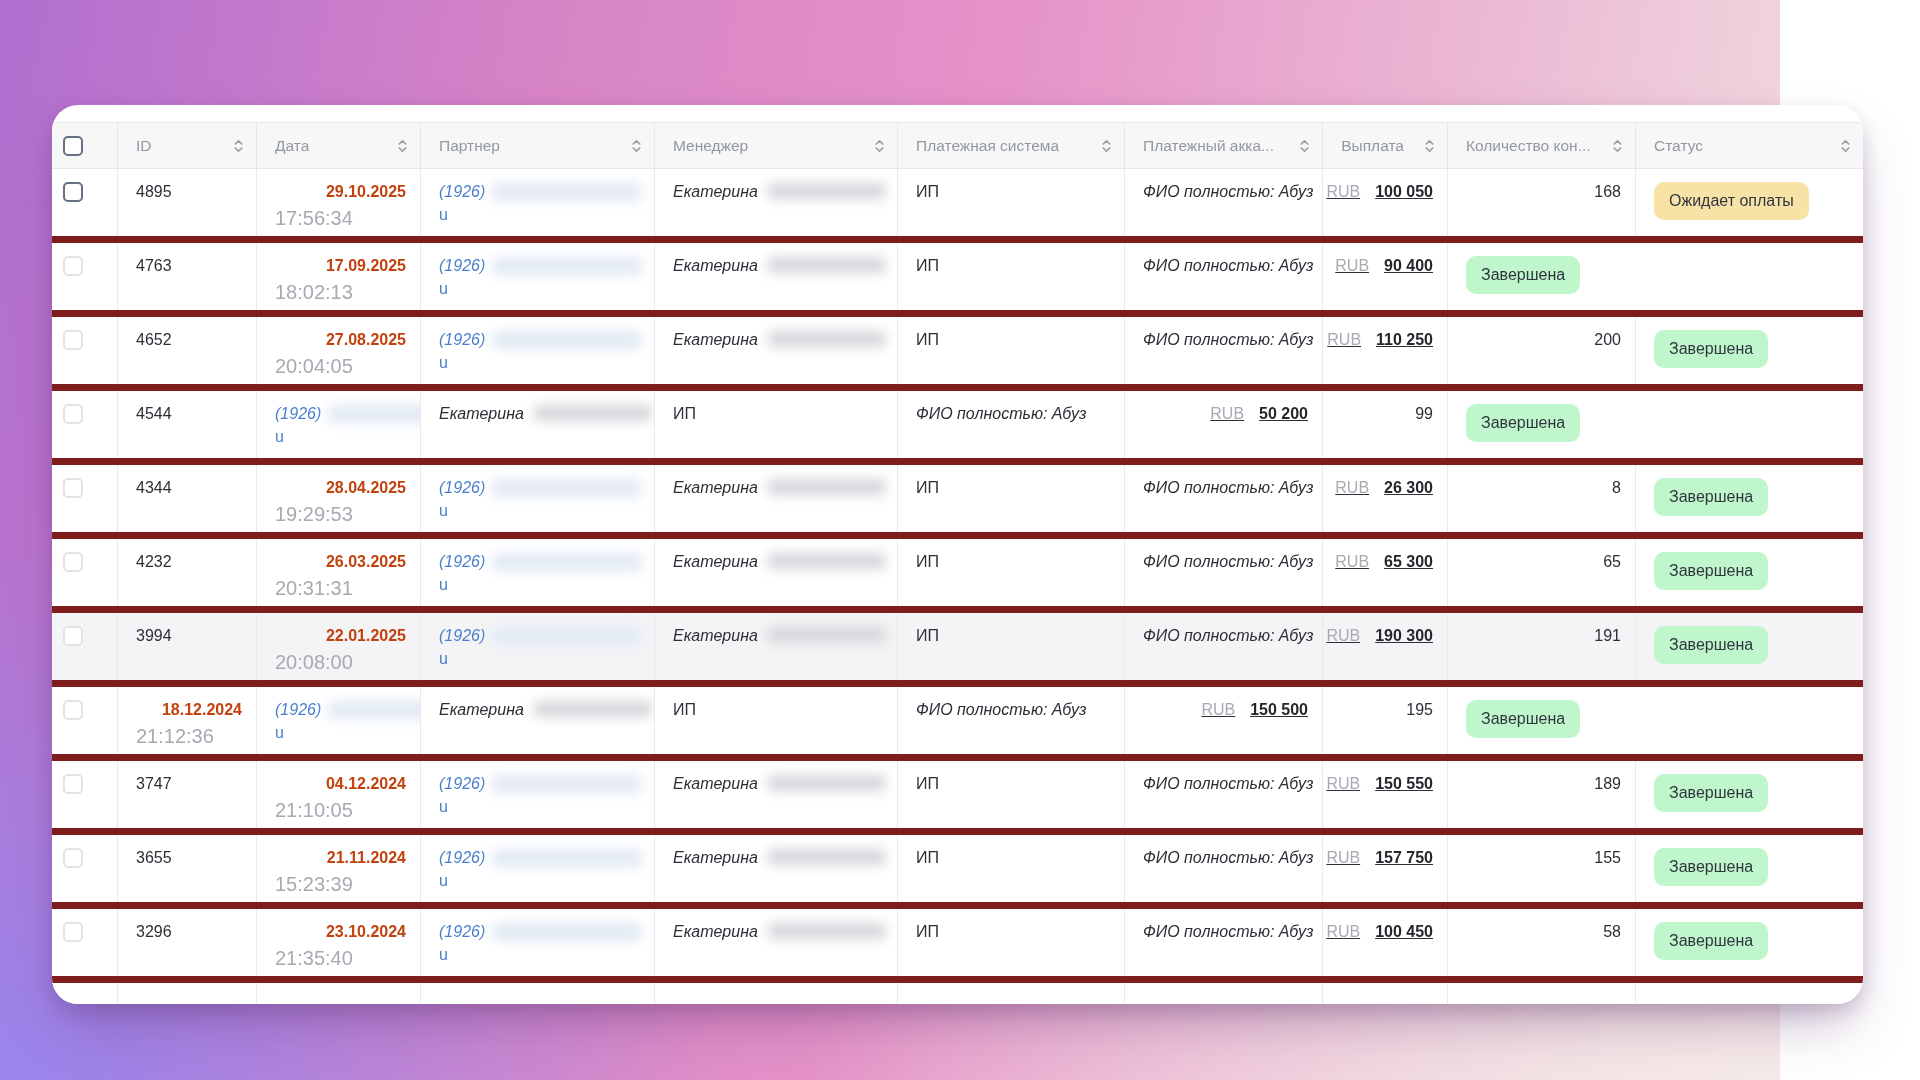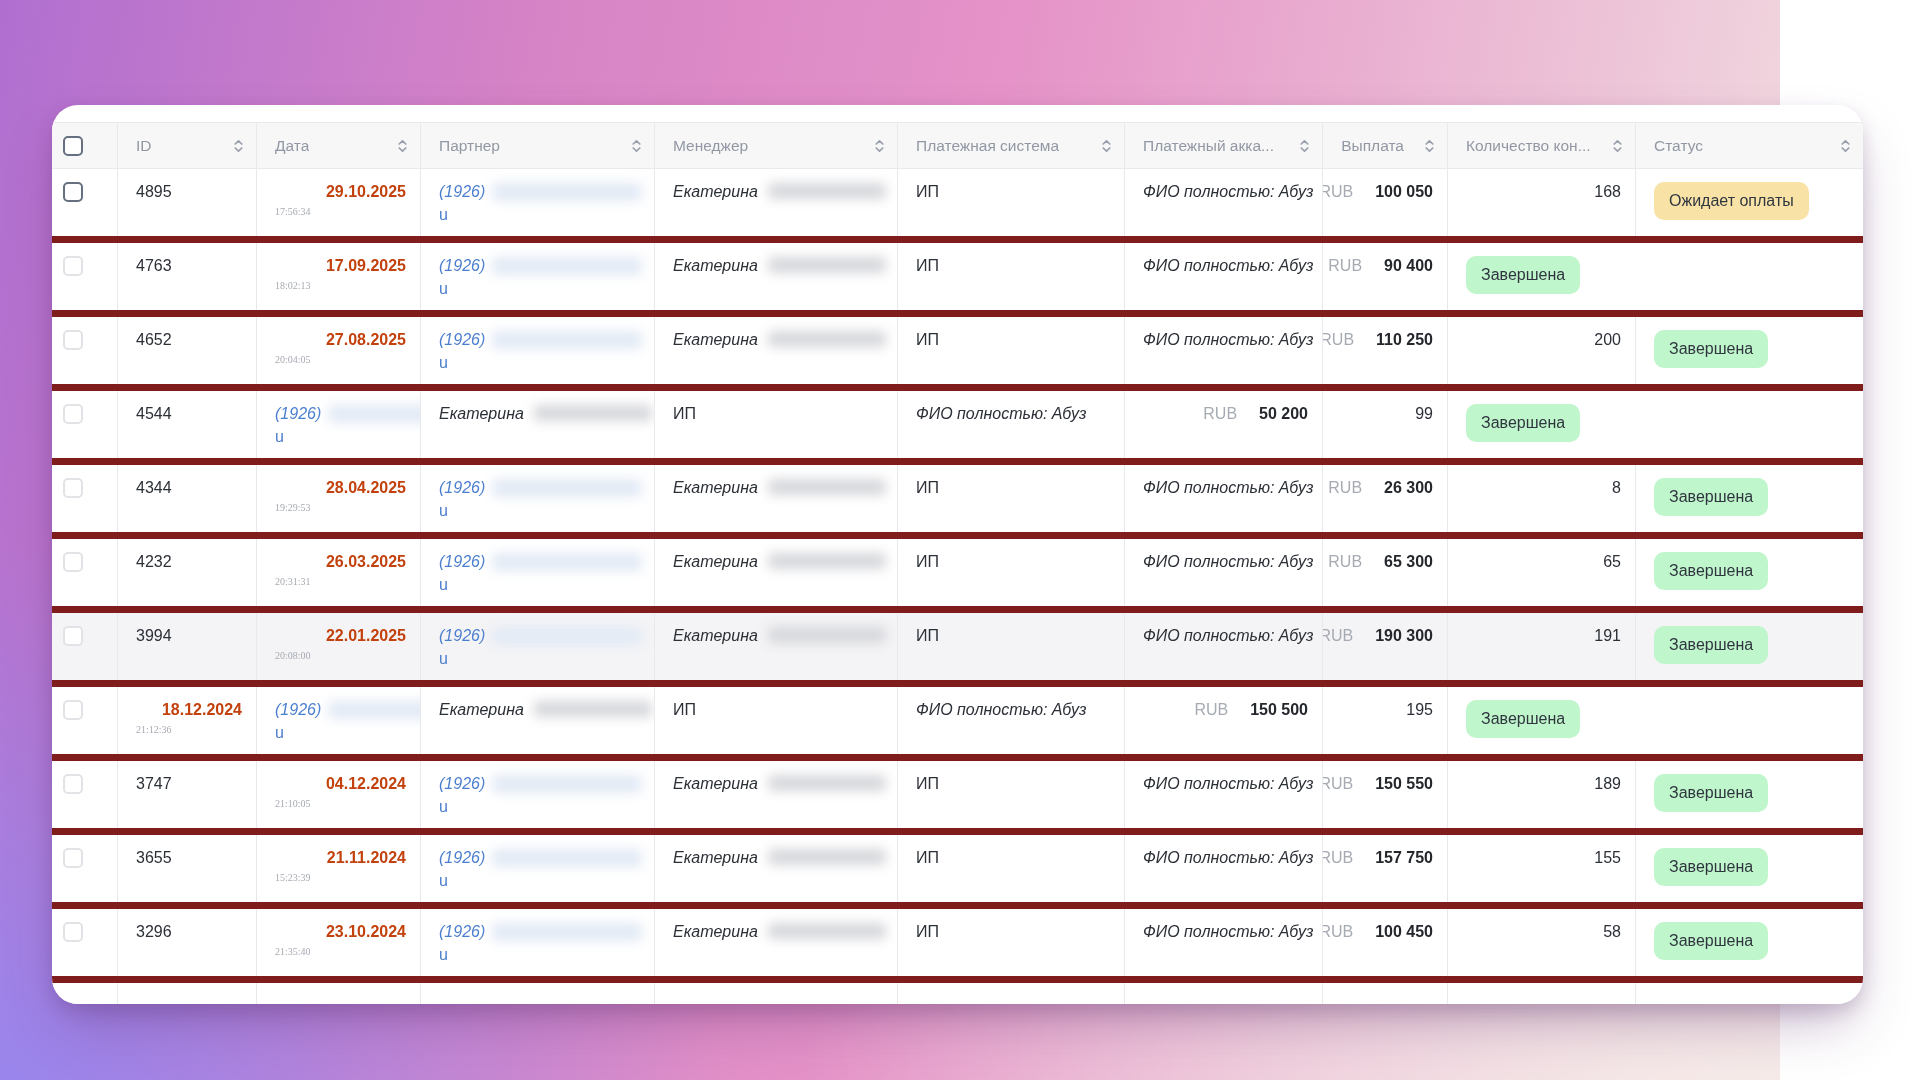--- a/index.html
+++ b/index.html
@@ -41,22 +41,22 @@
   .th.right{justify-content:flex-end;gap:20px;}
   .th:not(:first-child),.td:not(:first-child),.tf:not(:first-child){border-left:1px solid var(--divider);}
   .sort-icon{flex:0 0 auto;}
   
   .tr{height:67px;border-bottom:7px solid #7f1d1d;background:#fff;}
   .tr.highlighted{background:var(--row_highlight);}
   .td{padding:13px 14px 0 18px;font-size:16px;color:var(--text_primary);overflow:hidden;line-height:1.25;}
   .td.cb{padding:13px 0 0 11px;}
   .td.num{text-align:right;padding-left:26px;}
   .date{font-weight:700;color:#c2410c;text-align:right;}
-  .time{color:var(--text_secondary);font-size:10px;margin-top:4px;font-family:Liberation Serif, serif;}
-  .payout{display:flex;justify-content:flex-end;align-items:baseline;gap:22px;white-space:nowrap;}
+  .time{color:var(--text_secondary);font-size:20px;margin-top:4px;}
+  .payout{display:flex;justify-content:flex-end;align-items:baseline;gap:15px;white-space:nowrap;text-decoration:underline;}
   .cur{color:var(--text_secondary);}
   .amt{font-weight:700;color:#24272c;}
   .nowrap{white-space:nowrap;font-style:italic;}
   .link{color:var(--accent_link);text-decoration:none;cursor:pointer;}
   .partner-line2{margin-top:3px;}
   .badge{
     display:inline-block;padding:9px 15px;border-radius:10px;
     font-weight:400;font-size:16px;color:var(--badge_text);white-space:nowrap;
   }
   .badge.pending{background:var(--badge_pending_bg);}

